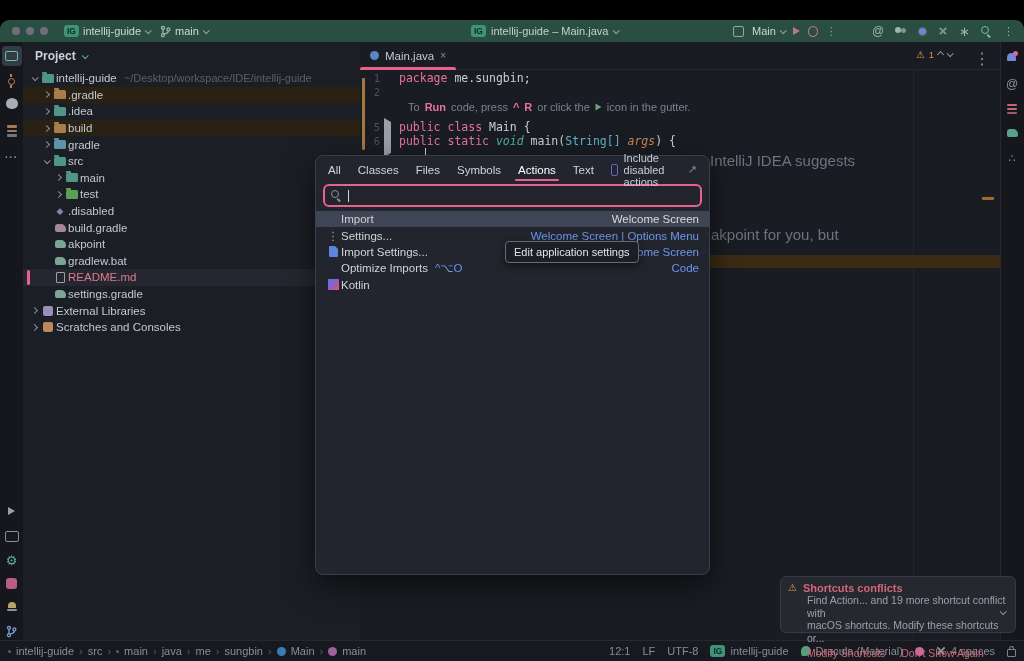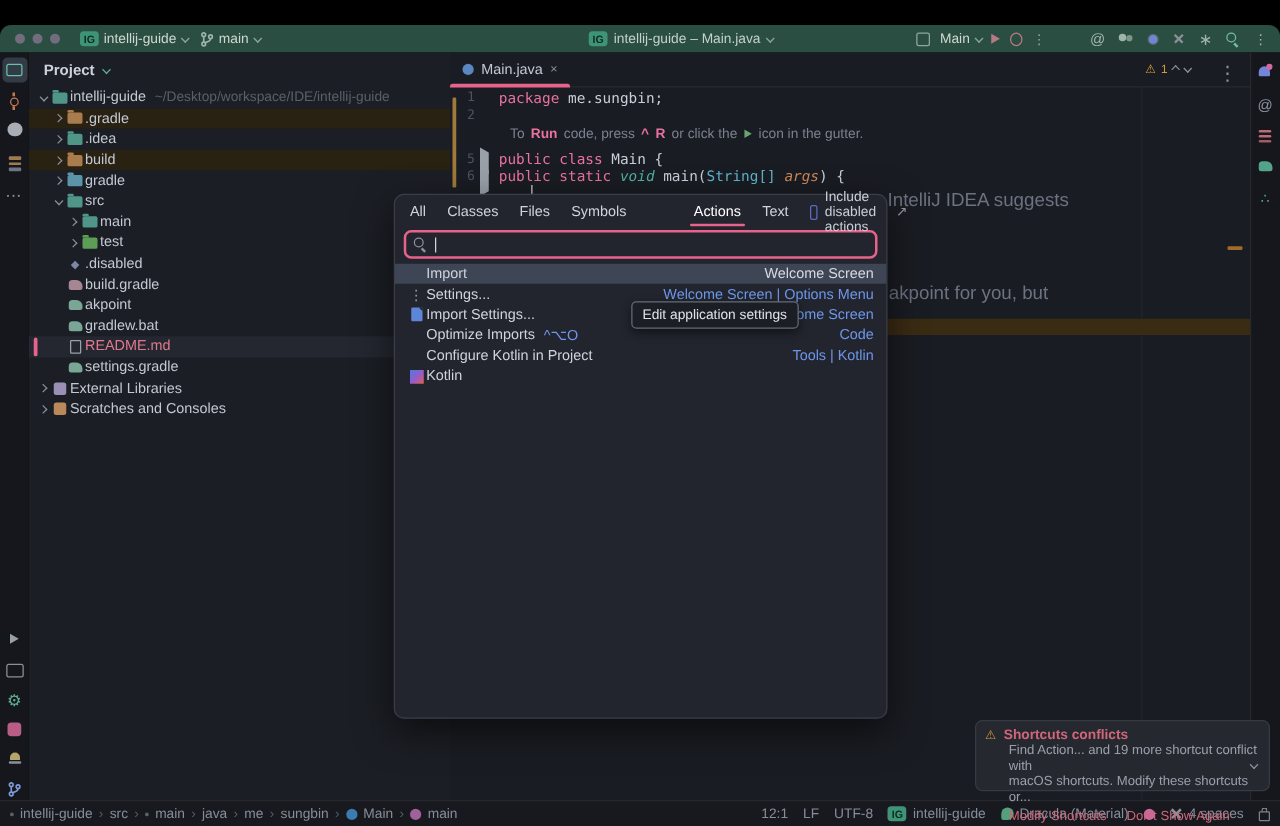--- a/index.html
+++ b/index.html
@@ -66,21 +66,21 @@
   .band{position:absolute;left:0;right:0;height:13px;background:#3a2b13;}
   .guide{position:absolute;top:28px;bottom:0;width:1px;background:#23262d;}
   .gutterstrip{position:absolute;width:3px;background:#b98a3f;opacity:.85;border-radius:1px;}
   .caret{position:absolute;width:1px;height:11px;background:#d0d4dc;}
 
   
   .popup{left:315px;top:155px;width:395px;height:420px;background:#22252d;border:1px solid #3a3e49;
          border-radius:8px;box-shadow:0 10px 30px rgba(0,0,0,.55);z-index:10;box-sizing:border-box;}
   .ptabs{height:27px;display:flex;align-items:center;gap:17px;padding:0 12px;font-size:11.5px;color:#ced3dd;}
   .ptab{position:relative;height:100%;display:flex;align-items:center;}
-  .ptab.active{color:#fff;margin-left:37px;}
+  .ptab.active{color:#fff;}
   .ptab.active::after{content:"";position:absolute;left:-3px;right:-3px;bottom:2px;height:2.5px;background:#e8638b;border-radius:2px;}
   .cbx{width:10px;height:10px;border:1.5px solid #5b6cc0;border-radius:2px;}
   .psearch{margin:1px 7px 4px 7px;height:19px;border:2px solid #e8638b;border-radius:6px;
            display:flex;align-items:center;gap:6px;padding:0 6px;}
   .prow{height:16.4px;display:flex;align-items:center;font-size:11.5px;padding:0 10px 0 9px;color:#ced3dd;}
   .prow .icn{width:16px;flex:0 0 16px;display:flex;justify-content:center;align-items:center;color:#9aa0ab;}
   .prow .grp{margin-left:auto;color:#6e96ea;}
   .prow.sel{background:#3e4554;}
   .prow.sel .grp{color:#d6dae2;}
   .shortcut{color:#6e96ea;margin-left:7px;}
@@ -474,25 +474,20 @@
         <span>Import Settings...</span>
         <span class="grp">Welcome Screen</span>
       </div>
       <div class="prow">
         <span class="icn"></span>
         <span>Optimize Imports</span>
         <span class="shortcut">^⌥O</span>
         <span class="grp">Code</span>
       </div>
       <div class="prow">
-        <span class="icn"></span>
-        <span>Configure Kotlin in Project</span>
-        <span class="grp">Tools | Kotlin</span>
-      </div>
-      <div class="prow">
         <span class="icn">
             <span class="kicon"></span>
           </span>
         <span>Kotlin</span>
       </div>
     </div>
   </div>
 
   <div class="abs tooltip">
     <span>Edit application settings</span>

